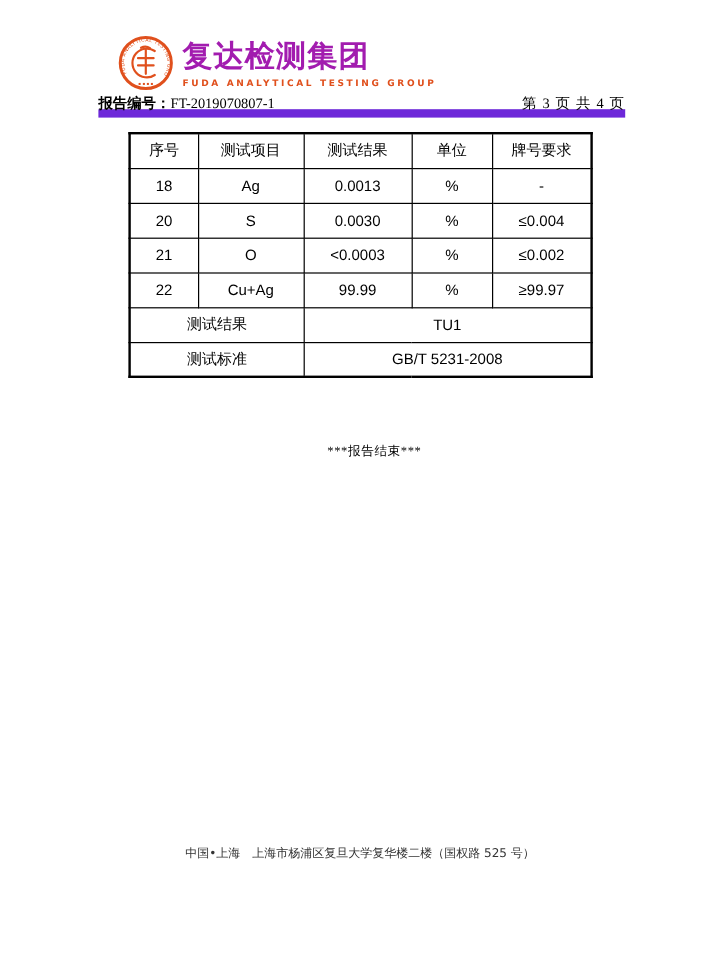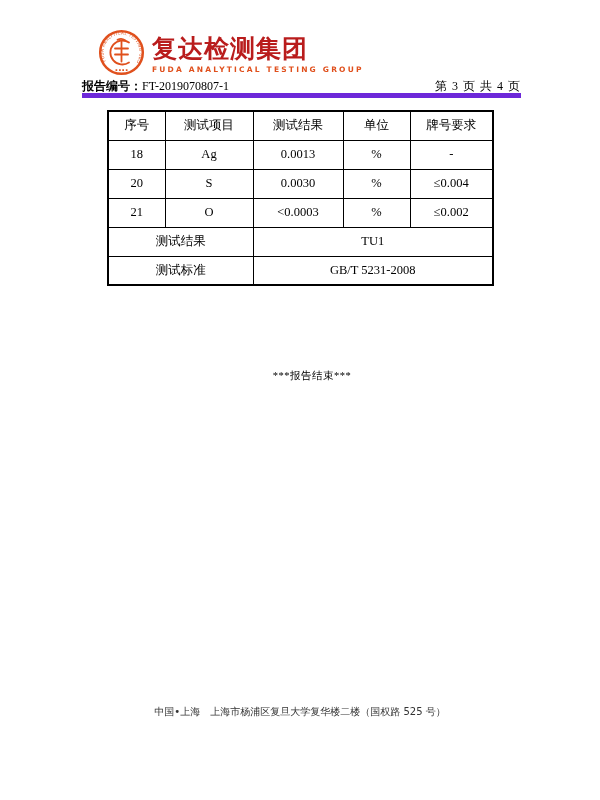--- a/index.html
+++ b/index.html
@@ -15,52 +15,52 @@
   }
 
   
   .brand-row {
     position:absolute; left:98px; top:29px;
     display:flex; align-items:flex-start; gap:7px;
   }
   .seal-wrap { width:47px; height:47px; flex:0 0 auto; }
   .brand-text { padding-top:7px; }
   .brand-cn {
-    font-family:Liberation Serif, serif;
-    font-size:25px; font-weight:bold; color:#b91c1c;
+    font-family:Liberation Mono, monospace;
+    font-size:25px; font-weight:bold; color:#a21caf;
     letter-spacing:1px; line-height:1.05; white-space:nowrap;
   }
   .brand-en {
     font-family:"DejaVu Sans", sans-serif;
     font-size:7.5px; font-weight:bold; color:#e0501d;
     letter-spacing:2.2px; margin-top:3px; white-space:nowrap;
   }
 
   
   .meta-row {
     position:absolute; left:82px; right:79px; top:80px; height:18px;
-    border-bottom:5px solid #6d28d9;
+    border-bottom:7px solid #6d28d9;
     display:flex; justify-content:space-between; align-items:flex-start;
     font-size:12px; line-height:13px;
   }
   .report-no-label { font-weight:bold; }
   .page-indicator { letter-spacing:1px; }
 
   
   table.results {
     position:absolute; left:107px; top:110px;
     border-collapse:collapse; table-layout:fixed;
     border:2px solid #000;
   }
   table.results th, table.results td {
     border:1px solid #000;
     height:29px; padding:0 2px;
     text-align:center; vertical-align:middle;
     font-size:12.5px; font-weight:normal;
-    font-family:Liberation Serif, serif;
+    font-family:Liberation Sans, sans-serif;
   }
 
   
   .end-note {
     position:absolute; top:369px; left:12px; width:100%;
     text-align:center; font-size:10.5px; letter-spacing:0.5px;
   }
 
   
   .footer {
@@ -139,20 +139,27 @@
         <td>≤0.004</td>
       </tr>
       <tr>
         <td>21</td>
         <td>O</td>
         <td>&lt;0.0003</td>
         <td>%</td>
         <td>≤0.002</td>
       </tr>
       <tr>
+        <td>22</td>
+        <td>Cu+Ag</td>
+        <td>99.99</td>
+        <td>%</td>
+        <td>≥99.97</td>
+      </tr>
+      <tr>
         <td colspan="2">测试结果</td>
         <td colspan="3">TU1</td>
       </tr>
       <tr>
         <td colspan="2">测试标准</td>
         <td colspan="3">GB/T 5231-2008</td>
       </tr>
     </tbody>
   </table>
 

